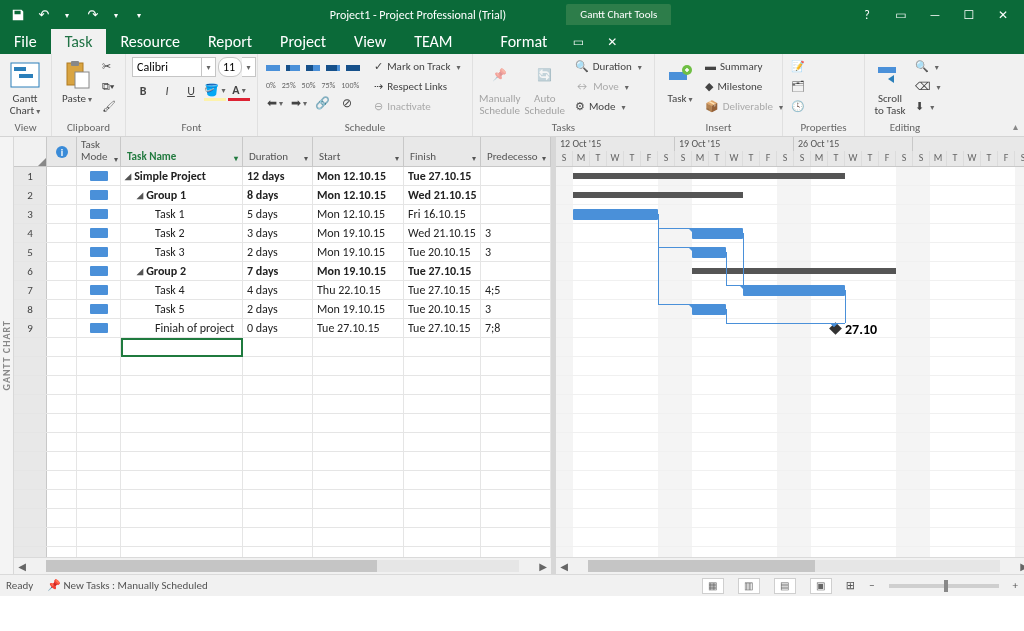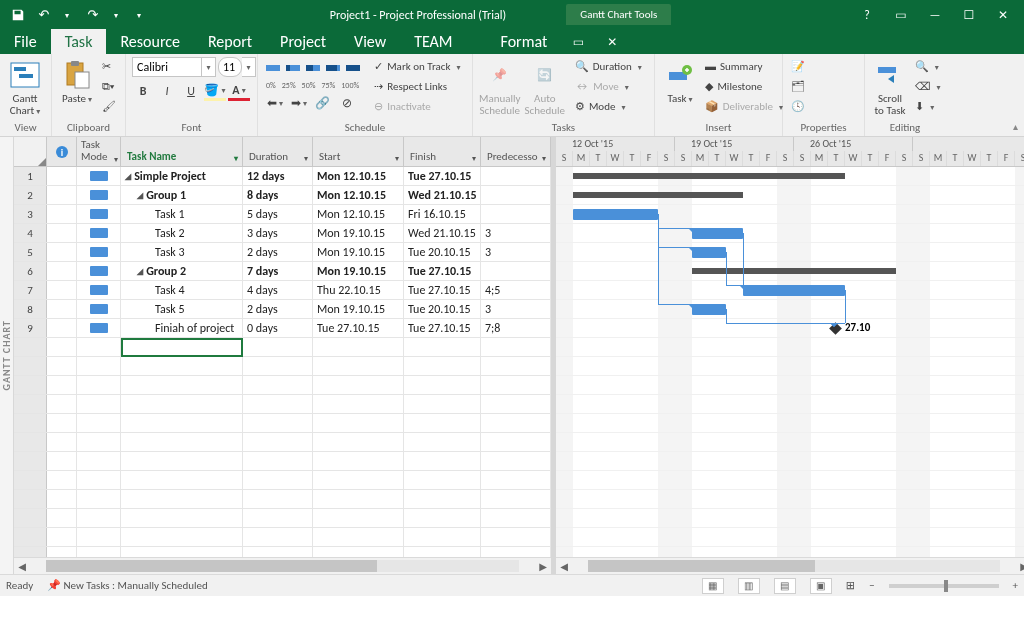--- a/index.html
+++ b/index.html
@@ -75,21 +75,21 @@
 .bold { font-weight:bold; }
 .indent1 { padding-left:16px; }
 .indent2 { padding-left:34px; }
 .outline-t::before { content:"◢"; font-size:8px; color:#555; margin-right:3px; }
 .sel-cell { position:absolute; border:2px solid #1f7a3e; pointer-events:none; }
 
 
 .gantt-pane { flex:1; display:flex; flex-direction:column; position:relative; border-left:5px solid #d7d7d7;}
 .timescale { height:30px; background:#e8e8e8; border-bottom:1px solid #c8c8c8; display:flex; flex-direction:column; }
 .ts-top { height:14px; display:flex; font-size:10px; color:#555; }
-.ts-top .wk { border-right:1px solid #c8c8c8; padding-left:16px; }
+.ts-top .wk { border-right:1px solid #c8c8c8; padding-left:4px; }
 .ts-bot { flex:1; display:flex; }
 .ts-bot .d { width:17px; border-right:1px solid #dcdcdc; text-align:center; font-size:10px; color:#666; }
 .gbody { flex:1; position:relative; overflow:hidden; }
 .grow { height:19px; position:relative; border-bottom:1px solid #f0f0f0; }
 .we { position:absolute; top:0; bottom:0; background:#f4f4f4; }
 .bar { position:absolute; top:4px; height:11px; background:#4a90d9; border-radius:1px; }
 .sumbar { position:absolute; top:6px; height:6px; background:#555; }
 .sumbar::before,.sumbar::after{content:"";position:absolute;top:0;width:0;height:0;border-top:6px solid #555;}
 .sumbar::before{left:-0px;border-right:5px solid transparent; border-left:0;}
 .sumbar::after{right:-0px;border-left:5px solid transparent; border-right:0;}
@@ -710,21 +710,21 @@
         <div class="grow"></div>
         <div class="sumbar" style="left: 17px; width: 272px; top: 6px;"></div>
         <div class="sumbar" style="left: 17px; width: 170px; top: 25px;"></div>
         <div class="bar" style="top: 42px; left: 17px; width: 85px;"></div>
         <div class="bar" style="top: 61px; left: 136px; width: 51px;"></div>
         <div class="bar" style="top: 80px; left: 136px; width: 34px;"></div>
         <div class="sumbar" style="left: 136px; width: 204px; top: 101px;"></div>
         <div class="bar" style="top: 118px; left: 187px; width: 102px;"></div>
         <div class="bar" style="top: 137px; left: 136px; width: 34px;"></div>
         <div class="mile2" style="top: 157px; left: 275px;"></div>
-        <div style="position: absolute; top: 154px; left: 289px; font-size: 11px; font-weight: bold;">27.10</div>
+        <div style="position: absolute; top: 154px; left: 289px; font-size: 14px; font-weight: bold;">27.10</div>
         <div style="position: absolute; border-left: 1px solid rgb(74, 144, 217); left: 102px; top: 47px; height: 14px;"></div>
         <div style="position: absolute; border-top: 1px solid rgb(74, 144, 217); left: 102px; top: 61px; width: 34px;"></div>
         <div class="arrow-down" style="left: 132px; top: 61px;"></div>
         <div style="position: absolute; border-left: 1px solid rgb(74, 144, 217); left: 102px; top: 47px; height: 33px;"></div>
         <div style="position: absolute; border-top: 1px solid rgb(74, 144, 217); left: 102px; top: 80px; width: 34px;"></div>
         <div class="arrow-down" style="left: 132px; top: 80px;"></div>
         <div style="position: absolute; border-left: 1px solid rgb(74, 144, 217); left: 102px; top: 47px; height: 90px;"></div>
         <div style="position: absolute; border-top: 1px solid rgb(74, 144, 217); left: 102px; top: 137px; width: 34px;"></div>
         <div class="arrow-down" style="left: 132px; top: 137px;"></div>
         <div style="position: absolute; border-left: 1px solid rgb(74, 144, 217); left: 187px; top: 66px; height: 52px;"></div>

